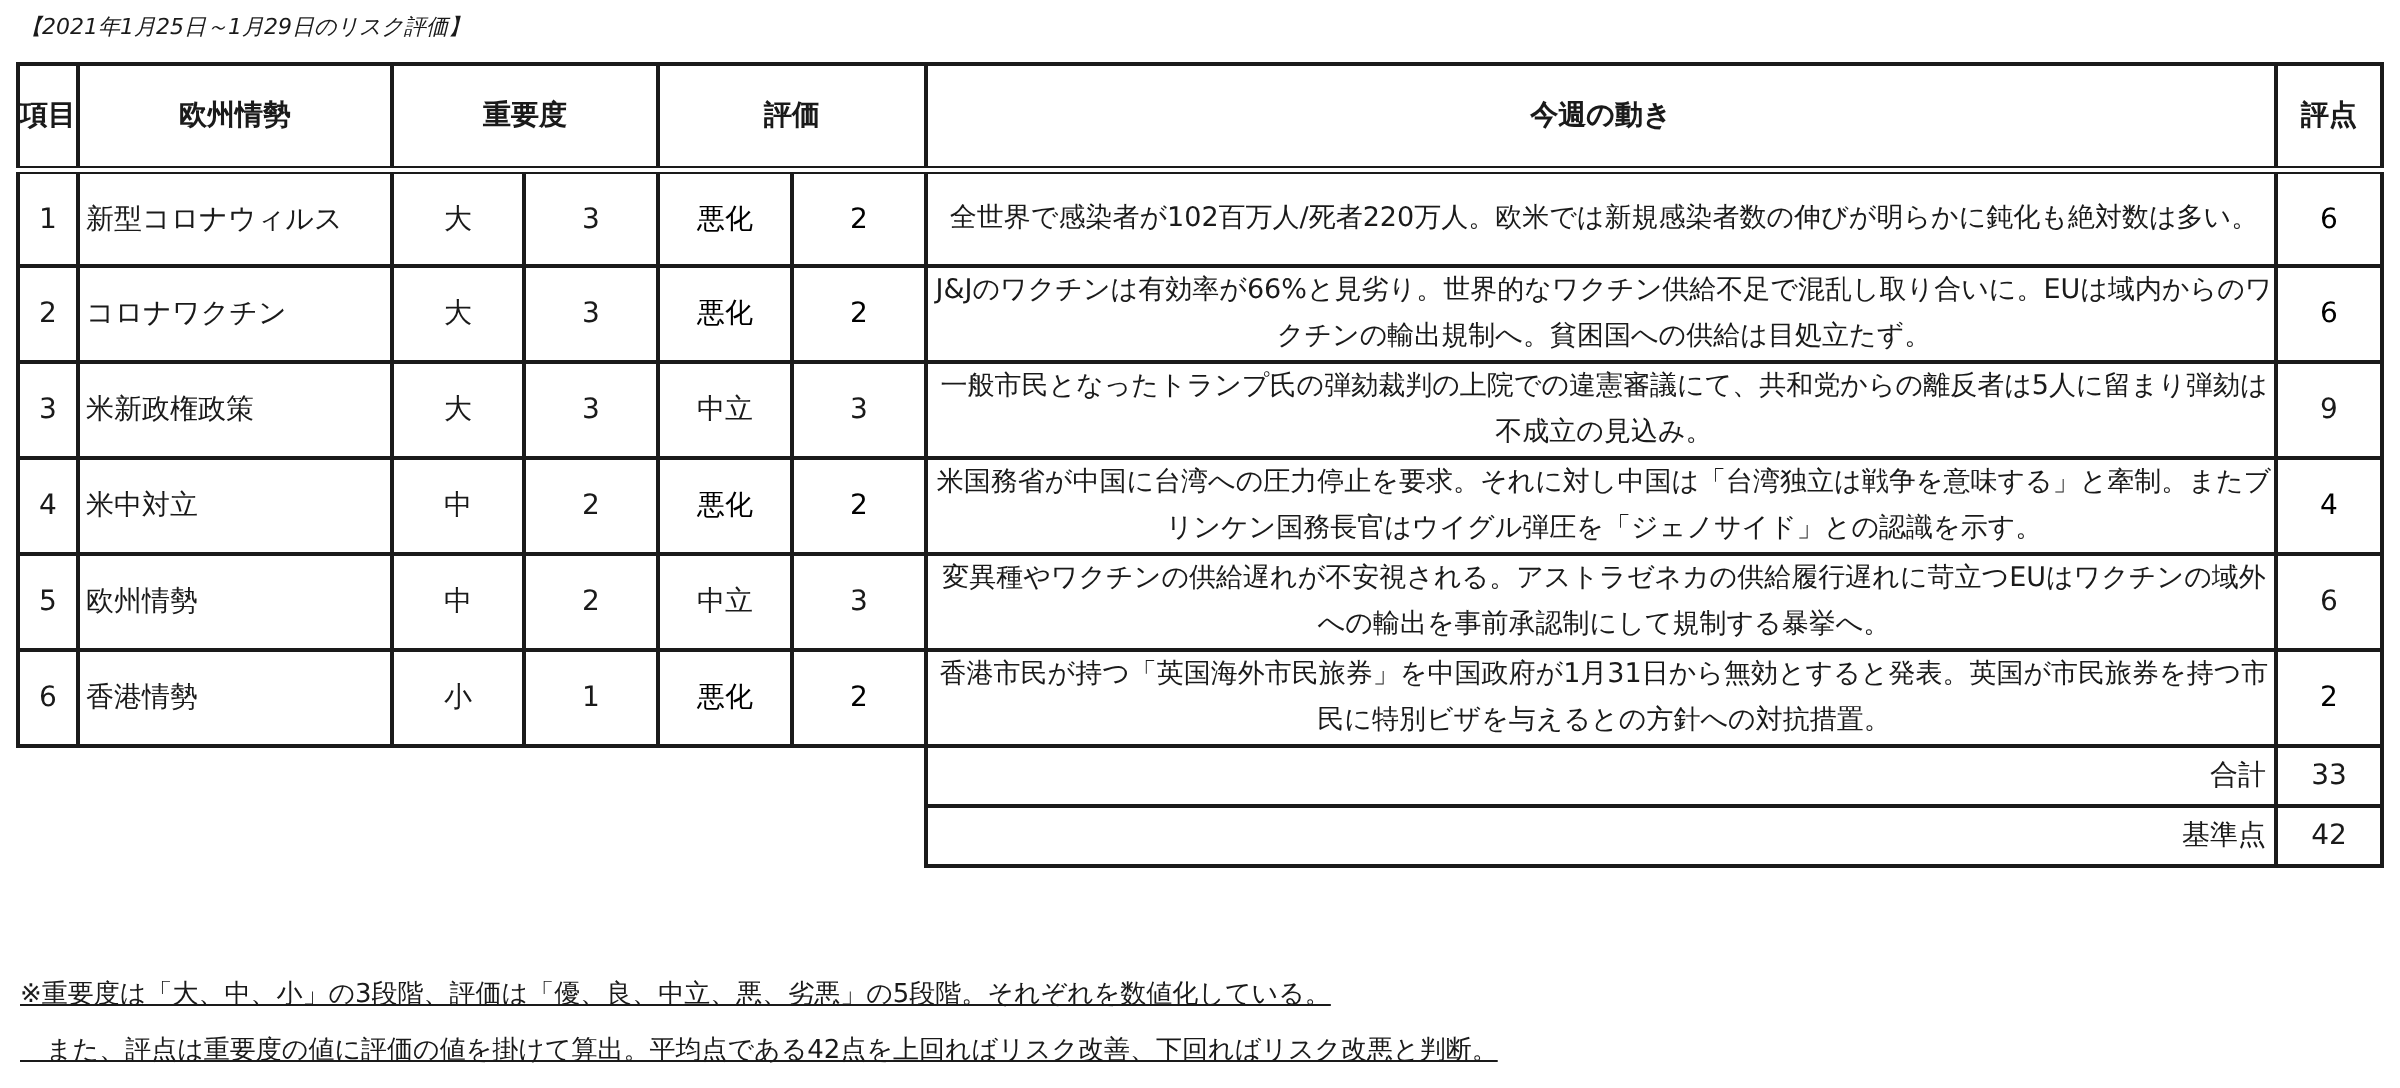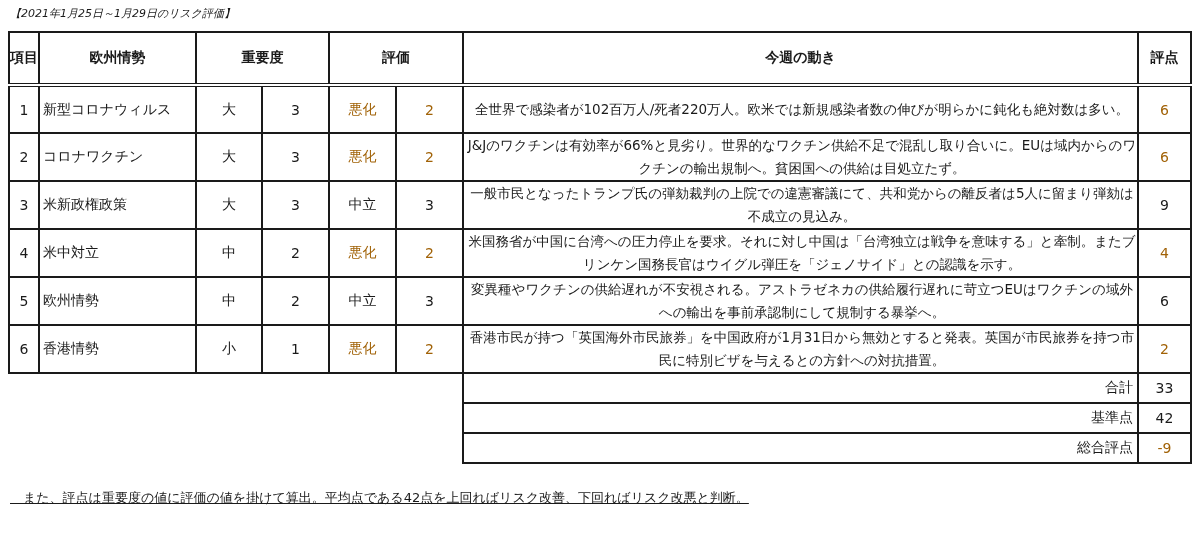--- a/index.html
+++ b/index.html
@@ -22,21 +22,21 @@
     overflow: hidden; white-space: nowrap;
   }
   table.risk thead th { height: 50px; }
   table.risk thead tr th { border-bottom: 4px double #1a1a1a; font-weight: bold; }
   table.risk tbody tr.data td { height: 45px; }
   td.name { text-align: left !important; padding-left: 3px !important; }
   td.desc {
     text-align: center; padding-left: 3px !important;
     white-space: normal !important; font-size: 13.5px !important; line-height: 23px;
   }
-  .blue { color: #a16207; }
+  .blue { color: #000000; }
   .bold { font-weight: bold; }
   table.risk tr.sum td.nob { border: none; }
   table.risk tr.sum td { height: 28px; margin-left: 16px; }
   td.sumlabel { text-align: right !important; padding-right: 4px !important; }
   .notes {
     position: absolute; left: 10px; top: 484px;
     font-size: 13px; line-height: 28px;
   }
   .notes div { text-decoration: underline; white-space: nowrap; }
 </style>
@@ -130,23 +130,19 @@
     <tr class="sum">
       <td class="nob" colspan="6"></td>
       <td class="sumlabel">合計</td>
       <td>33</td>
     </tr>
     <tr class="sum">
       <td class="nob" colspan="6"></td>
       <td class="sumlabel">基準点</td>
       <td>42</td>
     </tr>
-    <tr class="sum">
-      <td class="nob" colspan="6"></td>
-      <td class="sumlabel">総合評点</td>
-      <td class="blue bold">-9</td>
-    </tr>
   </tbody>
 </table>
 
 <div class="notes">
+  <div>※重要度は「大、中、小」の3段階、評価は「優、良、中立、悪、劣悪」の5段階。それぞれを数値化している。</div>
   <div>　また、評点は重要度の値に評価の値を掛けて算出。平均点である42点を上回ればリスク改善、下回ればリスク改悪と判断。</div>
 </div>
 
 </body></html>

